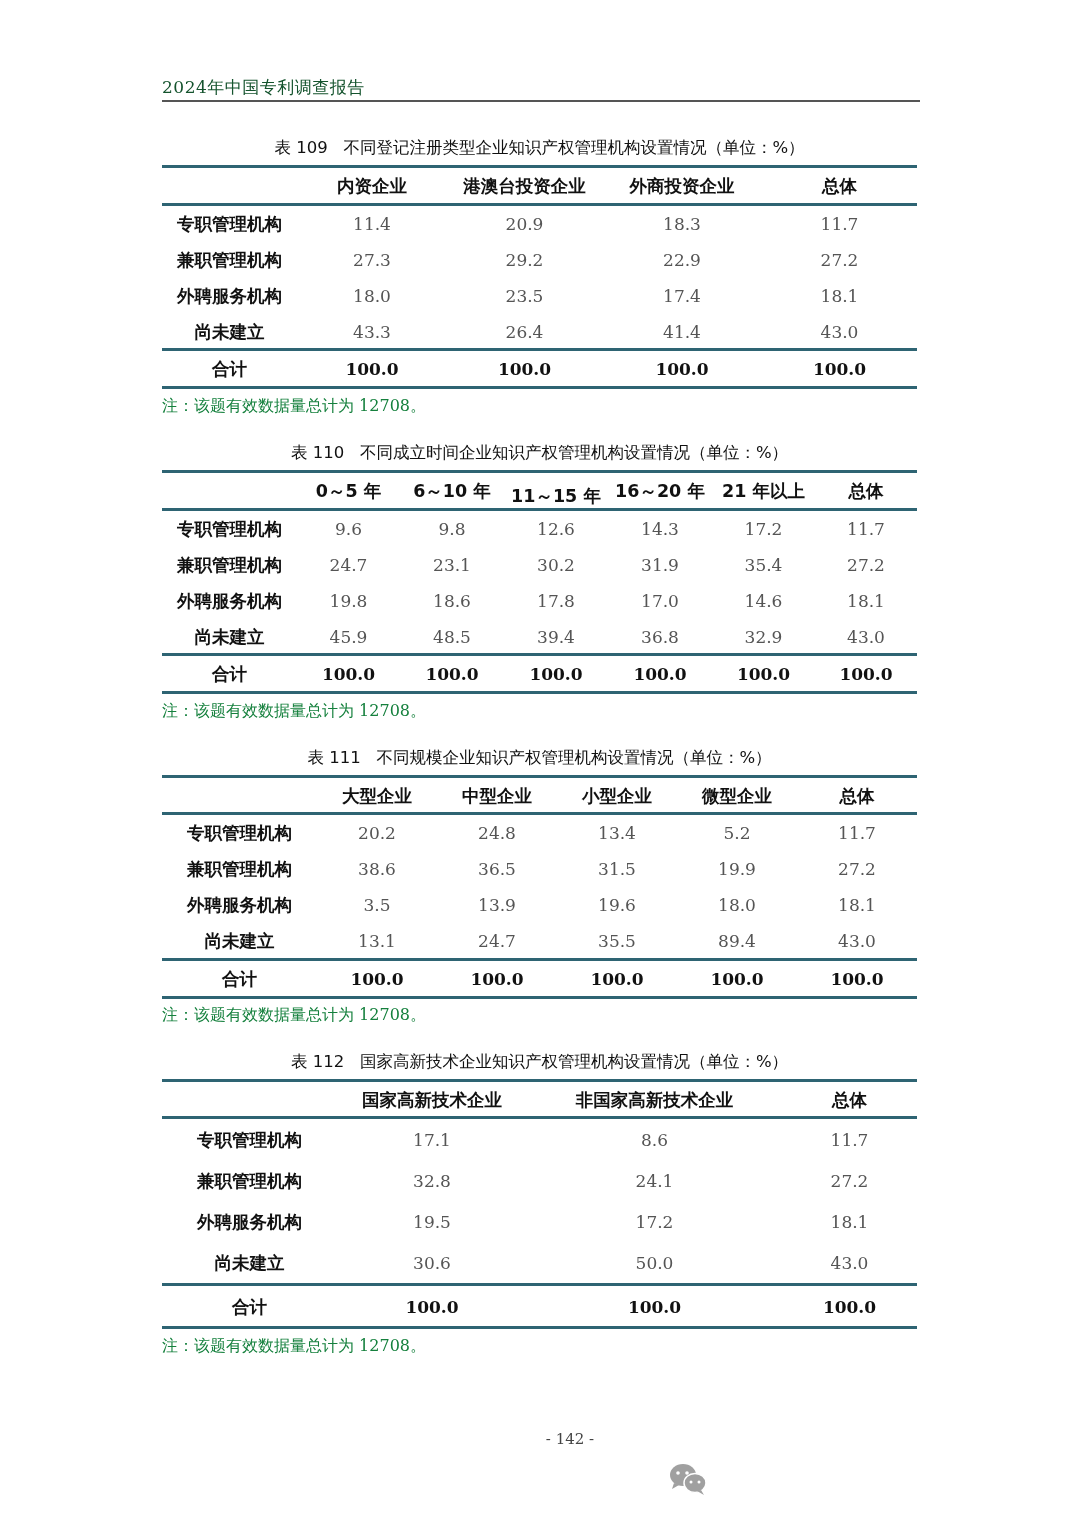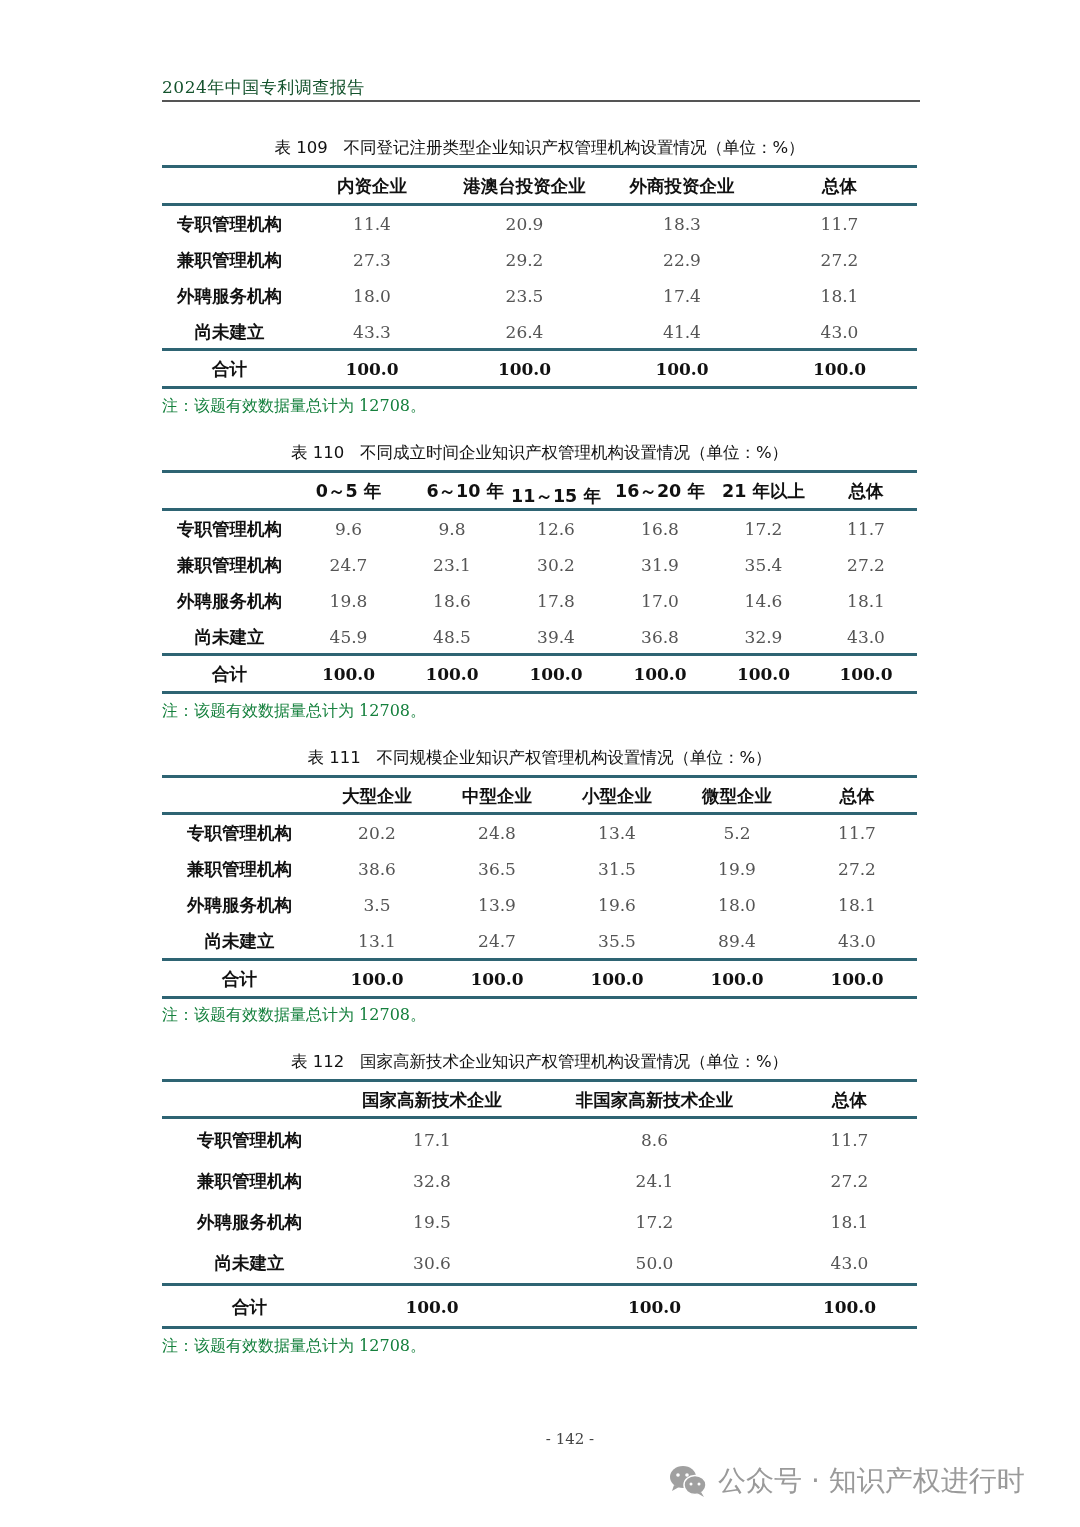--- a/index.html
+++ b/index.html
@@ -103,33 +103,33 @@
   <div class="rule" style="top:386px;"></div>
   <div class="note" style="top:396px;">注：该题有效数据量总计为 12708。</div>
 </div>
 
 <div class="tbl-block" style="top:0;">
   <div class="tbl-caption" style="top:442px;">表 110   不同成立时间企业知识产权管理机构设置情况（单位：%）</div>
   <div class="rule" style="top:470px;"></div>
   <div class="row" style="top:473px;height:36px;">
     <div class="cell head" style="width:135px;"></div>
     <div class="cell head" style="width:103px;">0～5 年</div>
-    <div class="cell head" style="width:104px;text-align:right;">6～10 年</div>
+    <div class="cell head" style="width:104px;">6～10 年</div>
     <div class="cell head" style="width:104px;margin-top:9px;">11～15 年</div>
     <div class="cell head" style="width:104px;">16～20 年</div>
     <div class="cell head" style="width:103px;">21 年以上</div>
     <div class="cell head" style="width:102px;">总体</div>
   </div>
   <div class="rule" style="top:508px;"></div>
   <div class="row" style="top:511px;height:36px;">
     <div class="cell label" style="width:135px;">专职管理机构</div>
     <div class="cell" style="width:103px;">9.6</div>
     <div class="cell" style="width:104px;">9.8</div>
     <div class="cell" style="width:104px;">12.6</div>
-    <div class="cell" style="width:104px;">16.8</div>
+    <div class="cell" style="width:104px;">14.3</div>
     <div class="cell" style="width:103px;">17.2</div>
     <div class="cell" style="width:102px;">11.7</div>
   </div>
   <div class="row" style="top:547px;height:36px;">
     <div class="cell label" style="width:135px;">兼职管理机构</div>
     <div class="cell" style="width:103px;">24.7</div>
     <div class="cell" style="width:104px;">23.1</div>
     <div class="cell" style="width:104px;">30.2</div>
     <div class="cell" style="width:104px;">31.9</div>
     <div class="cell" style="width:103px;">35.4</div>
@@ -275,14 +275,13 @@
   <svg class="wm-icon" viewBox="0 0 40 34">
     <ellipse cx="15" cy="13" rx="13" ry="11" fill="#a0a0a0"></ellipse>
     <path d="M6 21 L4 27 L11 23 Z" fill="#a0a0a0"></path>
     <circle cx="10" cy="11" r="1.8" fill="#fff"></circle>
     <circle cx="19" cy="11" r="1.8" fill="#fff"></circle>
     <ellipse cx="27" cy="21" rx="11" ry="9.5" fill="#a0a0a0" stroke="#fff" stroke-width="1.5"></ellipse>
     <path d="M33 28 L36 33 L29 29 Z" fill="#a0a0a0"></path>
     <circle cx="23" cy="20" r="1.5" fill="#fff"></circle>
     <circle cx="31" cy="20" r="1.5" fill="#fff"></circle>
   </svg>
-  <span>公众号 · 知识产权进行时</span>
 </div>
 
 </body></html>

